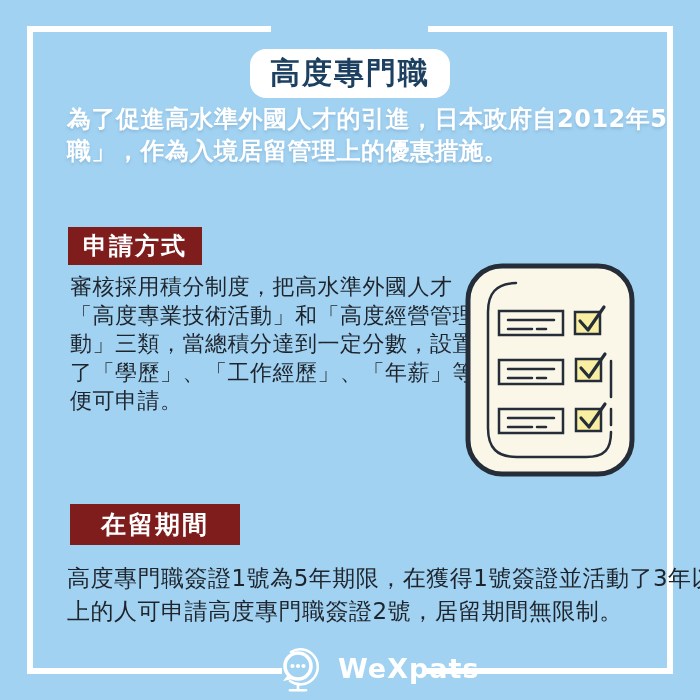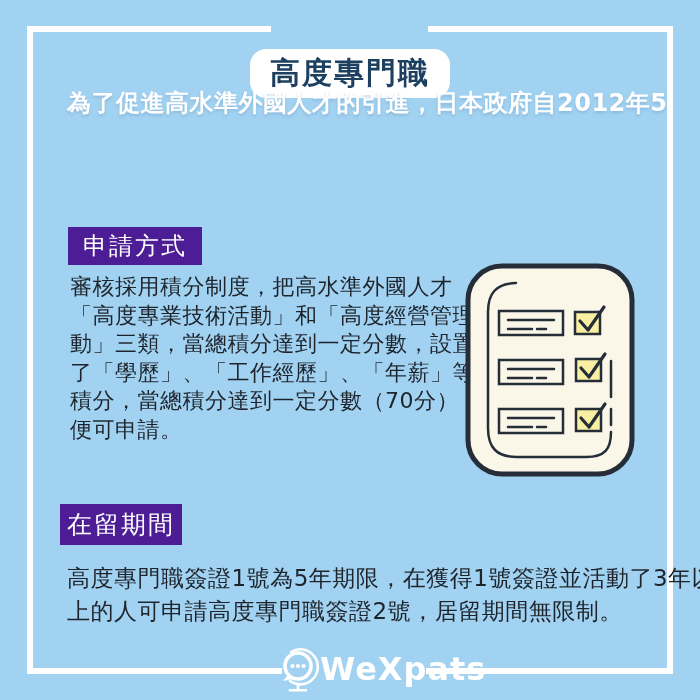--- a/index.html
+++ b/index.html
@@ -24,69 +24,69 @@
     position:absolute;left:50%;top:49px;transform:translateX(-50%);
     background:#FFFFFF;border-radius:16px;padding:4px 20px;
     color:#1D4060;font-size:30px;font-weight:bold;letter-spacing:2px;
     z-index:3;white-space:nowrap;
   }
 
   .line{white-space:nowrap;}
 
   
   .intro{
-    position:absolute;left:67px;top:88px;z-index:3;
+    position:absolute;left:67px;top:104px;z-index:3;
     color:#FFFFFF;font-size:24px;font-weight:bold;line-height:31.5px;
     text-shadow:0 2px 3px rgba(110,155,195,.45);
     letter-spacing:.5px;
   }
 
   
   .heading-badge{
-    position:absolute;z-index:3;background:#4c1d95;color:#FFFFFF;
-    font-weight:normal;white-space:nowrap;letter-spacing:2px;
+    position:absolute;z-index:3;background:#7f1d1d;color:#FFFFFF;
+    font-weight:bold;white-space:nowrap;letter-spacing:2px;
   }
   .heading-1{left:68px;top:227px;font-size:24px;padding:3px 15px;}
-  .heading-2{left:60px;top:504px;font-size:25px;padding:4px 7px;}
+  .heading-2{left:70px;top:504px;font-size:25px;padding:4px 31px;}
 
   
   .body-text{position:absolute;z-index:3;color:#1E242C;font-weight:normal;letter-spacing:.5px;}
   .para-apply{left:70px;top:273px;font-size:22px;line-height:28.5px;}
   .para-stay{left:67px;top:562px;font-size:23px;line-height:33px;}
 
   
   .checklist{position:absolute;left:462px;top:260px;z-index:3;}
 
   
   .logo{position:absolute;left:276px;top:645px;z-index:4;display:flex;align-items:center;}
   .logo-text{
-    color:#FFFFFF;font-size:32px;font-weight:600;letter-spacing:1px;
-    margin-left:0;line-height:48px;
+    color:#FFFFFF;font-size:27px;font-weight:600;letter-spacing:1px;
+    margin-left:18px;line-height:48px;
   }
 </style>
 </head>
 <body>
 
 <div class="frame"></div>
 <div class="frame-gap gap-top"></div>
 <div class="frame-gap gap-bottom"></div>
 
 <div class="title-badge">高度專門職</div>
 
 <div class="intro">
   <div class="line">為了促進高水準外國人才的引進，日本政府自2012年5</div>
+  <div class="line">職」，作為入境居留管理上的優惠措施。</div>
 </div>
 
 <div class="heading-badge heading-1">申請方式</div>
 <div class="body-text para-apply">
   <div class="line">審核採用積分制度，把高水準外國人才</div>
   <div class="line">「高度專業技術活動」和「高度經營管理活</div>
   <div class="line">動」三類，當總積分達到一定分數，設置</div>
   <div class="line">了「學歷」、「工作經歷」、「年薪」等項目的</div>
-  <div class="line">積分，當總積分達到一定分數（70分）</div>
   <div class="line">便可申請。</div>
 </div>
 
 <svg class="checklist" width="176" height="220" viewBox="0 0 176 220">
 
   <rect x="6" y="6" width="164" height="208" rx="34" fill="#FAF7E9" stroke="#252E38" stroke-width="5"></rect>
 
   <path d="M54,23 C34,24 26,33 26,52 L26,168 C26,188 35,197 55,197 L124,197 C143,197 149,189 149,172" fill="none" stroke="#252E38" stroke-width="2.5" stroke-linecap="round"></path>
   <line x1="149" y1="101" x2="149" y2="165" stroke="#252E38" stroke-width="2.5" stroke-linecap="round" stroke-dasharray="36 12"></line>
 

